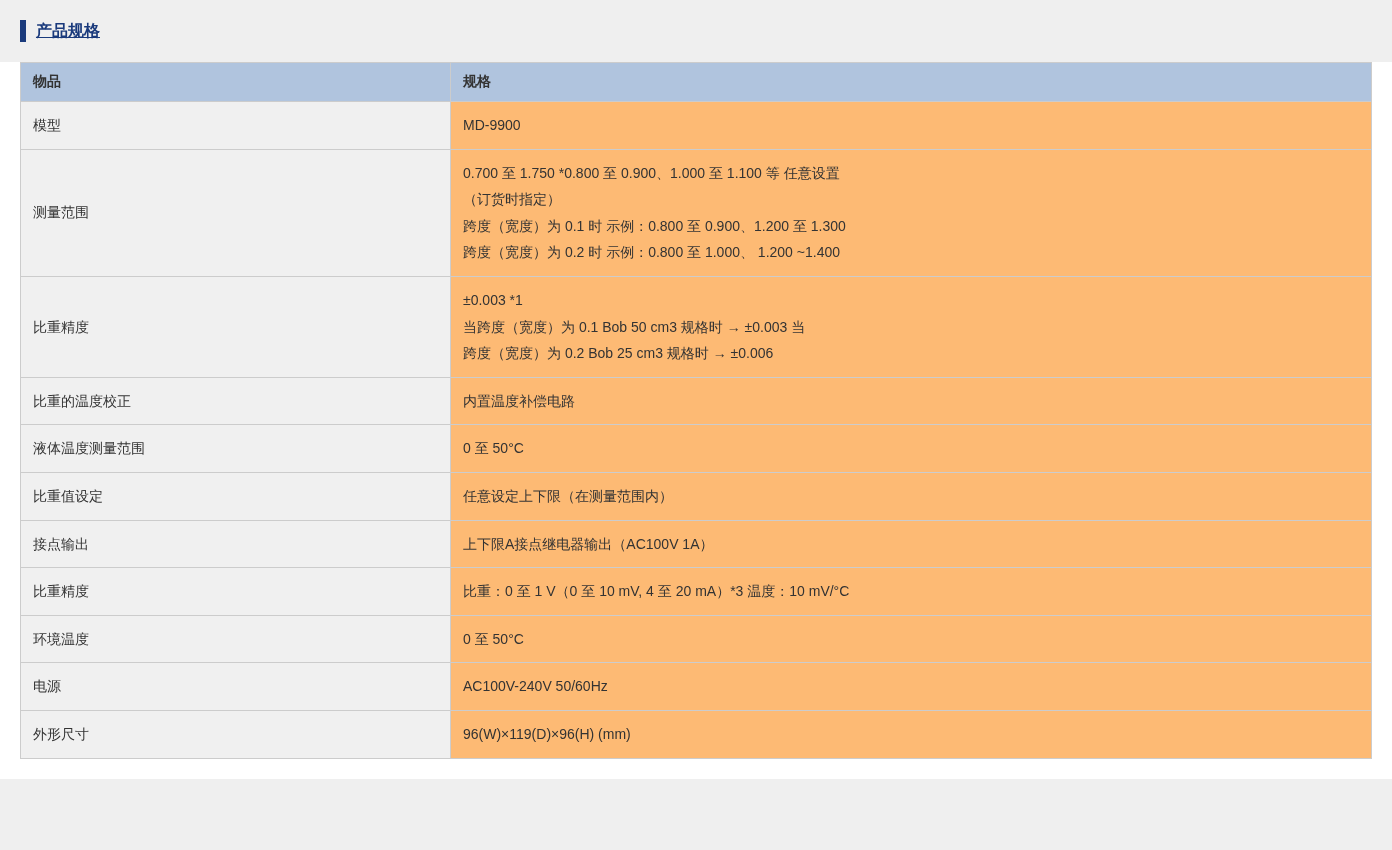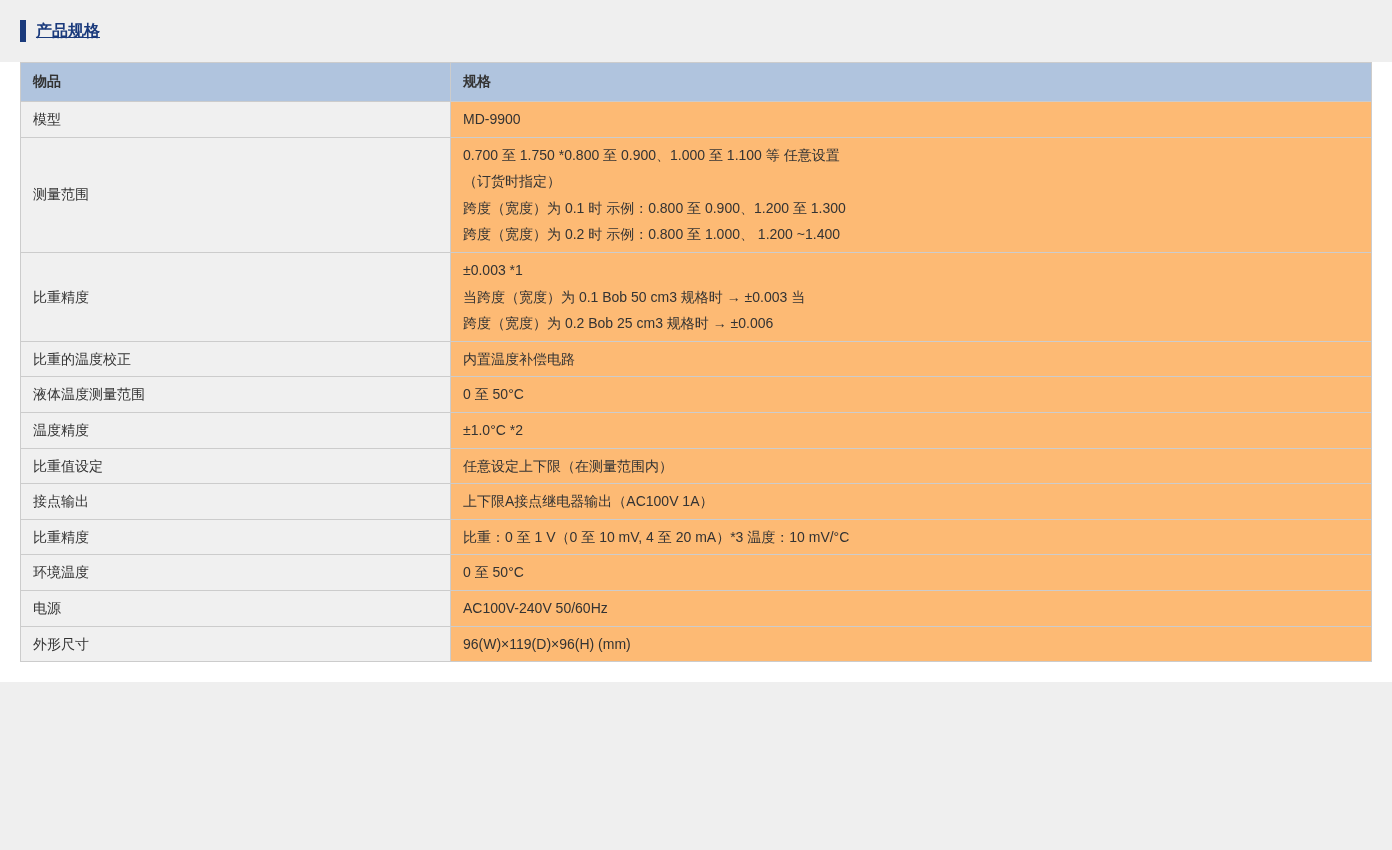--- a/index.html
+++ b/index.html
@@ -46,21 +46,21 @@
       text-align: left;
       padding: 10px 12px;
       font-size: 14px;
       font-weight: bold;
       border: 1px solid #ccc;
     }
     thead th:first-child {
       width: 430px;
     }
     tbody td {
-      padding: 4px 12px;
+      padding: 10px 12px;
       font-size: 14px;
       color: #333;
       border: 1px solid #ccc;
       vertical-align: middle;
       line-height: 1.9;
     }
     tbody td:first-child {
       background: #f0f0f0;
       font-weight: normal;
     }
@@ -107,24 +107,20 @@
         </tr>
         <tr>
           <td>比重的温度校正</td>
           <td>内置温度补偿电路</td>
         </tr>
         <tr>
           <td>液体温度测量范围</td>
           <td>0 至 50°C</td>
         </tr>
         <tr>
-          <td>温度精度</td>
-          <td>±1.0°C *2</td>
-        </tr>
-        <tr>
           <td>比重值设定</td>
           <td>任意设定上下限（在测量范围内）</td>
         </tr>
         <tr>
           <td>接点输出</td>
           <td>上下限A接点继电器输出（AC100V 1A）</td>
         </tr>
         <tr>
           <td>比重精度</td>
           <td>比重：0 至 1 V（0 至 10 mV, 4 至 20 mA）*3 温度：10 mV/°C</td>

